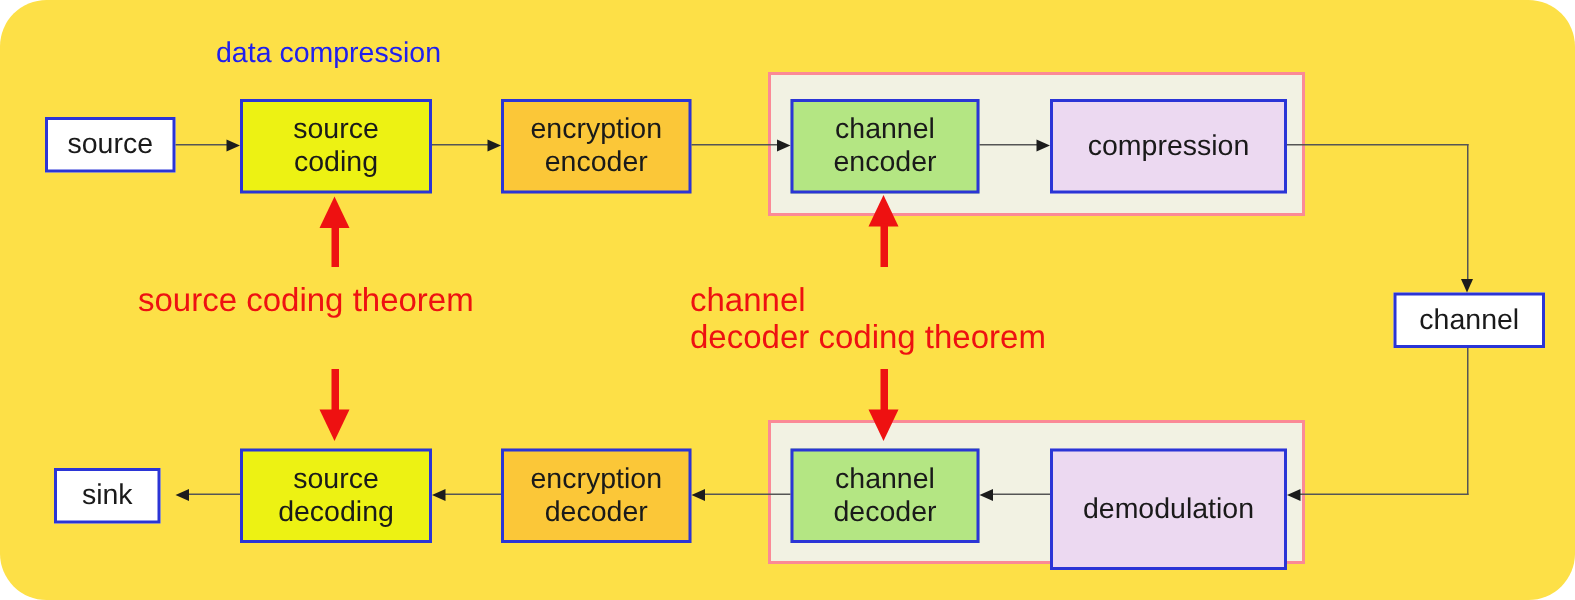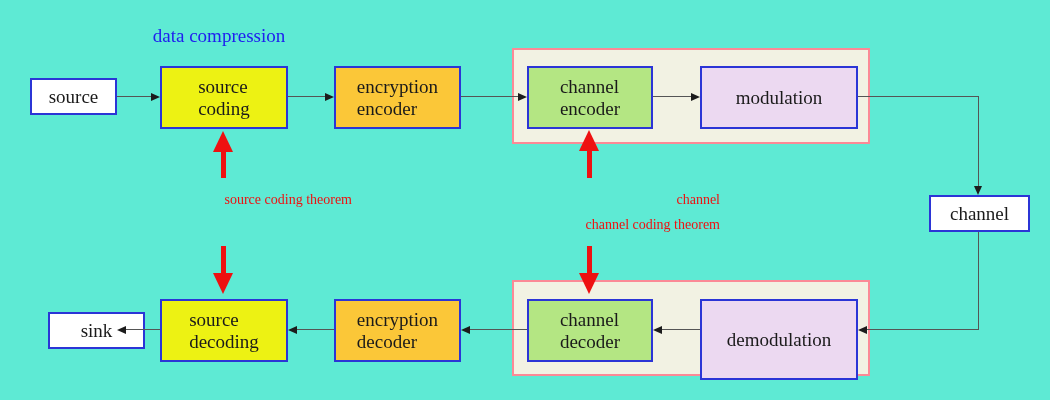--- a/index.html
+++ b/index.html
@@ -1,48 +1,49 @@
 <!DOCTYPE html>
 <html style="--yellow: #edf213; --orange: #fbc738; --green: #b4e683; --lavender: #ecd9f1; --group-fill: #f2f2e3; --group-border: #fb8a96; --node-border: #2b35d6; --node-text: #1a1a1a; --blue-text: #2020ee; --red: #ee1111; --line: #555555; --arrow: #1c1c1c;"><head>
 <meta charset="utf-8">
 <style>
   html,body{margin:0;padding:0;background:#ffffff;}
   .canvas{
     position:relative;width:1050px;height:400px;overflow:hidden;
-    font-family:Liberation Serif, serif;
-    background:#5eead4;
+    font-family:Liberation Sans, sans-serif;
+    background:#fde047;
+    border-radius:31px;
   }
   
   .group{
     position:absolute;box-sizing:border-box;
     background:var(--group-fill);
     border:2px solid var(--group-border);
   }
   
   .node{
     position:absolute;box-sizing:border-box;
     border:2px solid var(--node-border);
     display:flex;align-items:center;justify-content:center;
-    text-align:left;color:var(--node-text);
+    text-align:center;color:var(--node-text);
     font-size:19px;line-height:22px;white-space:pre-line;
   }
   .node.white{background:#ffffff;font-size:19px;}
   .node.yellow{background:var(--yellow);}
   .node.orange{background:var(--orange);}
   .node.green{background:var(--green);}
   .node.lavender{background:var(--lavender);}
   
   .hdr{
     position:absolute;color:var(--blue-text);
     font-size:19px;text-align:center;white-space:nowrap;
   }
   
   .ann{
     position:absolute;color:var(--red);
-    font-size:14px;line-height:25px;text-align:right;white-space:nowrap;
+    font-size:22px;line-height:25px;text-align:left;white-space:nowrap;
   }
   
   .lh{position:absolute;height:0;border-top:1px solid var(--line);}
   .lv{position:absolute;width:0;border-left:1px solid var(--line);}
   
   .ar{position:absolute;width:0;height:0;}
   .ar.right{border-top:4px solid transparent;border-bottom:4px solid transparent;border-left:9px solid var(--arrow);}
   .ar.left{border-top:4px solid transparent;border-bottom:4px solid transparent;border-right:9px solid var(--arrow);}
   .ar.down{border-left:4px solid transparent;border-right:4px solid transparent;border-top:9px solid var(--arrow);}
   
@@ -61,25 +62,25 @@
   <div class="group" style="left:512px;top:48px;width:358px;height:96px;"></div>
   <div class="group" style="left:512px;top:280px;width:358px;height:96px;"></div>
 
   <div class="node white" style="left:30px;top:78px;width:87px;height:37px;">source</div>
   <div class="node yellow" style="left:160px;top:66px;width:128px;height:63px;">source
 coding</div>
   <div class="node orange" style="left:334px;top:66px;width:127px;height:63px;">encryption
 encoder</div>
   <div class="node green" style="left:527px;top:66px;width:126px;height:63px;">channel
 encoder</div>
-  <div class="node lavender" style="left:700px;top:66px;width:158px;height:63px;">modulation</div>
+  <div class="node lavender" style="left:700px;top:66px;width:158px;height:63px;">compression</div>
 
   <div class="node white" style="left:929px;top:195px;width:101px;height:37px;">channel</div>
 
-  <div class="node white" style="left:48px;top:312px;width:97px;height:37px;">sink</div>
+  <div class="node white" style="left:36px;top:312px;width:71px;height:37px;">sink</div>
   <div class="node yellow" style="left:160px;top:299px;width:128px;height:63px;">source
 decoding</div>
   <div class="node orange" style="left:334px;top:299px;width:127px;height:63px;">encryption
 decoder</div>
   <div class="node green" style="left:527px;top:299px;width:126px;height:63px;">channel
 decoder</div>
   <div class="node lavender" style="left:700px;top:299px;width:158px;height:81px;">demodulation</div>
 
   <div class="lh" style="left:117px;top:96px;width:37px;"></div>
   <div class="ar right" style="left:151px;top:93px;"></div>
@@ -121,16 +122,16 @@
   <div class="rtri up" style="left:579px;top:130px;"></div>
   <div class="rshaft" style="left:587px;top:149px;height:29px;"></div>
   <div class="rshaft" style="left:587px;top:246px;height:28px;"></div>
   <div class="rtri down" style="left:579px;top:273px;"></div>
 
   <div class="ann" style="left:92px;top:187px;width:260px;">
     <div>source coding theorem</div>
   </div>
   <div class="ann" style="left:460px;top:187px;width:260px;">
     <div>channel</div>
-    <div>channel coding theorem</div>
+    <div>decoder coding theorem</div>
   </div>
 
 </div>
 
 </body></html>

